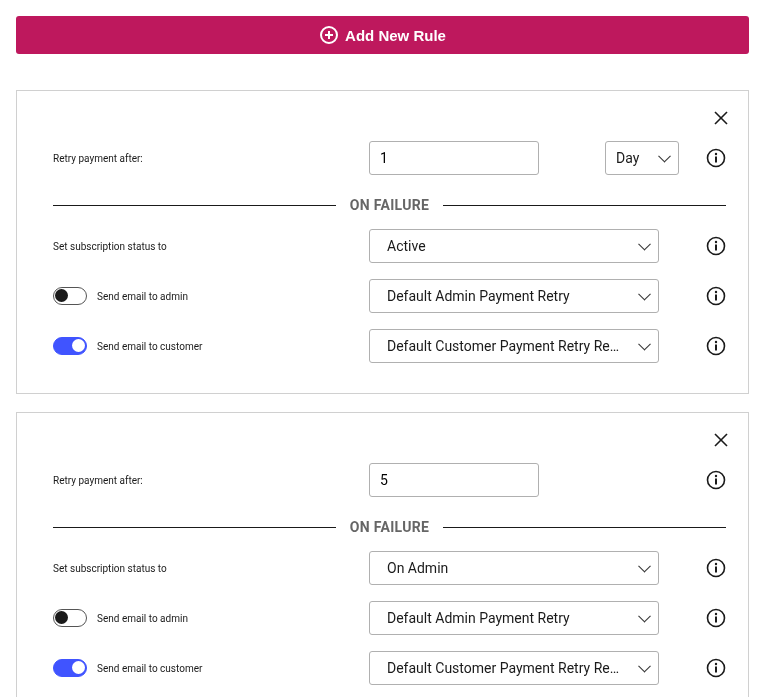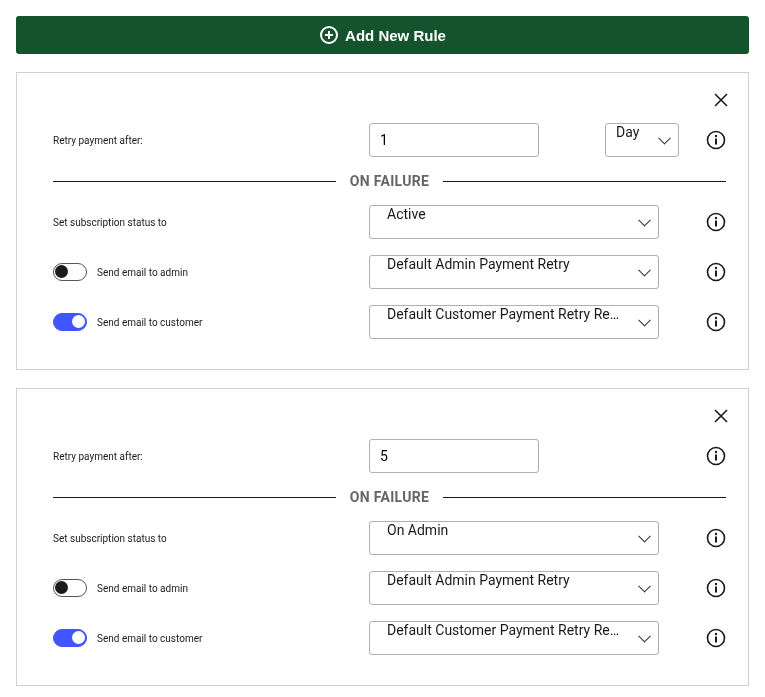--- a/index.html
+++ b/index.html
@@ -8,31 +8,31 @@
     background: #fff;
     font-family: 'Segoe UI', -apple-system, Roboto, Arial, sans-serif;
     font-size: 14px;
     color: #1a1a1a;
     padding: 16px;
     width: 765px;
   }
   .add-rule-btn {
     width: 100%;
     height: 38px;
-    background: #14532d;
+    background: #be185d;
     color: #fff;
     border: none;
     border-radius: 3px;
     display: flex;
     align-items: center;
     justify-content: center;
     gap: 6px;
     font-size: 15px;
     cursor: pointer;
-    margin-bottom: 18px;
+    margin-bottom: 36px;
     font-weight: 600;
   }
   .add-rule-btn .plus-icon {
     display: inline-flex;
   }
   .rule-card {
     border: 1px solid #d0d0d0;
     padding: 16px 22px 30px 22px;
     position: relative;
     margin-bottom: 18px;
@@ -83,20 +83,21 @@
     border: 1px solid #b0b0b0;
     border-radius: 3px;
     background: #fff;
     padding: 0 28px 0 10px;
     font-size: 14px;
     font-family: inherit;
     appearance: none;
     cursor: pointer;
     position: relative;
     display: flex;
+    align-items: center;
     white-space: nowrap;
     overflow: hidden;
     text-overflow: ellipsis;
   }
   .select-wrap {
     position: relative;
     display: inline-block;
   }
   .select-wrap::after {
     content: '';
@@ -124,21 +125,21 @@
     display: inline-flex;
     align-items: center;
     justify-content: center;
     cursor: pointer;
     margin-left: auto;
     flex-shrink: 0;
   }
   .divider-row {
     display: flex;
     align-items: center;
-    margin-top: 16px;
+    margin-top: 22px;
     padding-left: 14px;
   }
   .divider-line {
     flex: 1;
     height: 1px;
     background: #1a1a1a;
   }
   .divider-line.left { max-width: 300px; }
   .divider-label {
     font-weight: 700;

